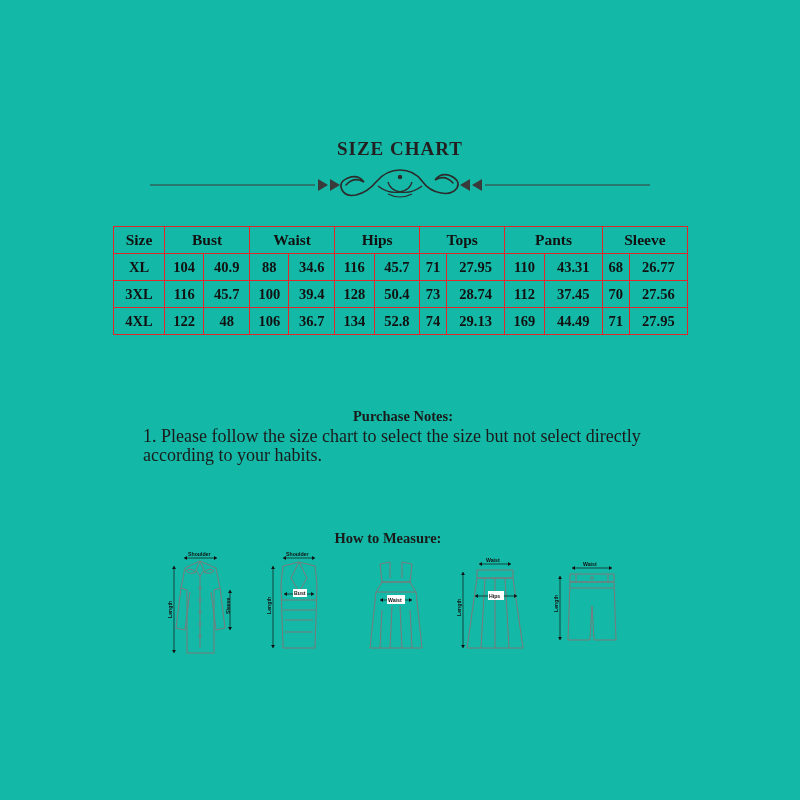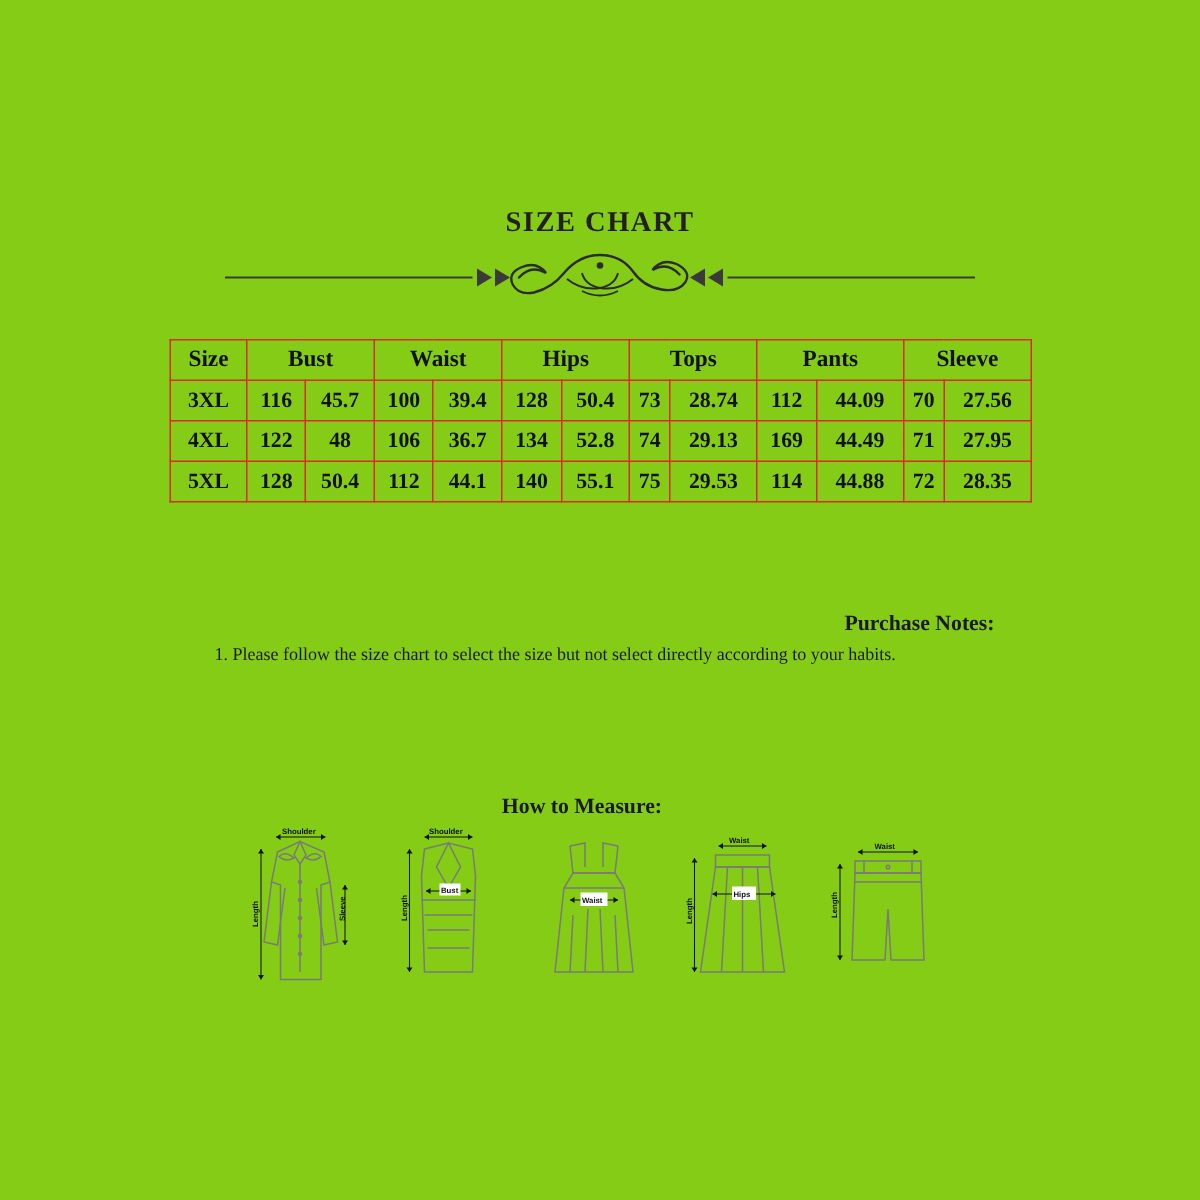--- a/index.html
+++ b/index.html
@@ -7,21 +7,21 @@
     padding: 0;
     width: 800px;
     height: 800px;
     background: #ffffff;
     font-family: "Liberation Serif", serif;
   }
   #page {
     position: relative;
     width: 800px;
     height: 800px;
-    background: #84cc16;
+    background: #14b8a6;
     overflow: hidden;
   }
 
   
   .title {
     position: absolute;
     top: 138px;
     left: 0;
     width: 800px;
     text-align: center;
@@ -88,27 +88,27 @@
   
   .notes {
     position: absolute;
     top: 408px;
     left: 143px;
     width: 520px;
     font-family: "Liberation Serif", serif;
     color: #1a1a1a;
   }
   .notes-title {
-    text-align: right;
+    text-align: center;
     font-weight: bold;
     font-size: 14.5px;
     margin-bottom: 2px;
   }
   .note-line {
-    font-size: 12px;
+    font-size: 18px;
     line-height: 19px;
     margin: 1px 0;
   }
   .note-line b { font-weight: bold; }
 
   
   .measure-title {
     position: absolute;
     top: 530px;
     left: 0;
@@ -158,63 +158,63 @@
           <th class="sizecol" rowspan="1">Size</th>
           <th class="grp" colspan="2">Bust</th>
           <th class="grp" colspan="2">Waist</th>
           <th class="grp" colspan="2">Hips</th>
           <th class="grp" colspan="2">Tops</th>
           <th class="grp" colspan="2">Pants</th>
           <th class="grp" colspan="2">Sleeve</th>
         </tr>
 
         <tr>
+          <td class="num sizecol">XL</td>
+          <td class="num">104</td>
+          <td class="num">40.9</td>
+          <td class="num">88</td>
+          <td class="num">34.6</td>
+          <td class="num">116</td>
+          <td class="num">45.7</td>
+          <td class="num">71</td>
+          <td class="num">27.95</td>
+          <td class="num">110</td>
+          <td class="num">43.31</td>
+          <td class="num">68</td>
+          <td class="num">26.77</td>
+        </tr>
+        <tr>
           <td class="num sizecol">3XL</td>
           <td class="num">116</td>
           <td class="num">45.7</td>
           <td class="num">100</td>
           <td class="num">39.4</td>
           <td class="num">128</td>
           <td class="num">50.4</td>
           <td class="num">73</td>
           <td class="num">28.74</td>
           <td class="num">112</td>
-          <td class="num">44.09</td>
+          <td class="num">37.45</td>
           <td class="num">70</td>
           <td class="num">27.56</td>
         </tr>
         <tr>
           <td class="num sizecol">4XL</td>
           <td class="num">122</td>
           <td class="num">48</td>
           <td class="num">106</td>
           <td class="num">36.7</td>
           <td class="num">134</td>
           <td class="num">52.8</td>
           <td class="num">74</td>
           <td class="num">29.13</td>
           <td class="num">169</td>
           <td class="num">44.49</td>
           <td class="num">71</td>
           <td class="num">27.95</td>
-        </tr>
-        <tr>
-          <td class="num sizecol">5XL</td>
-          <td class="num">128</td>
-          <td class="num">50.4</td>
-          <td class="num">112</td>
-          <td class="num">44.1</td>
-          <td class="num">140</td>
-          <td class="num">55.1</td>
-          <td class="num">75</td>
-          <td class="num">29.53</td>
-          <td class="num">114</td>
-          <td class="num">44.88</td>
-          <td class="num">72</td>
-          <td class="num">28.35</td>
         </tr>
       </tbody>
     </table>
   </div>
 
   <div class="notes">
     <div class="notes-title">Purchase Notes:</div>
     <div class="note-line">1. Please follow the size chart to select the size but not select directly according to your habits.</div>
   </div>
 

